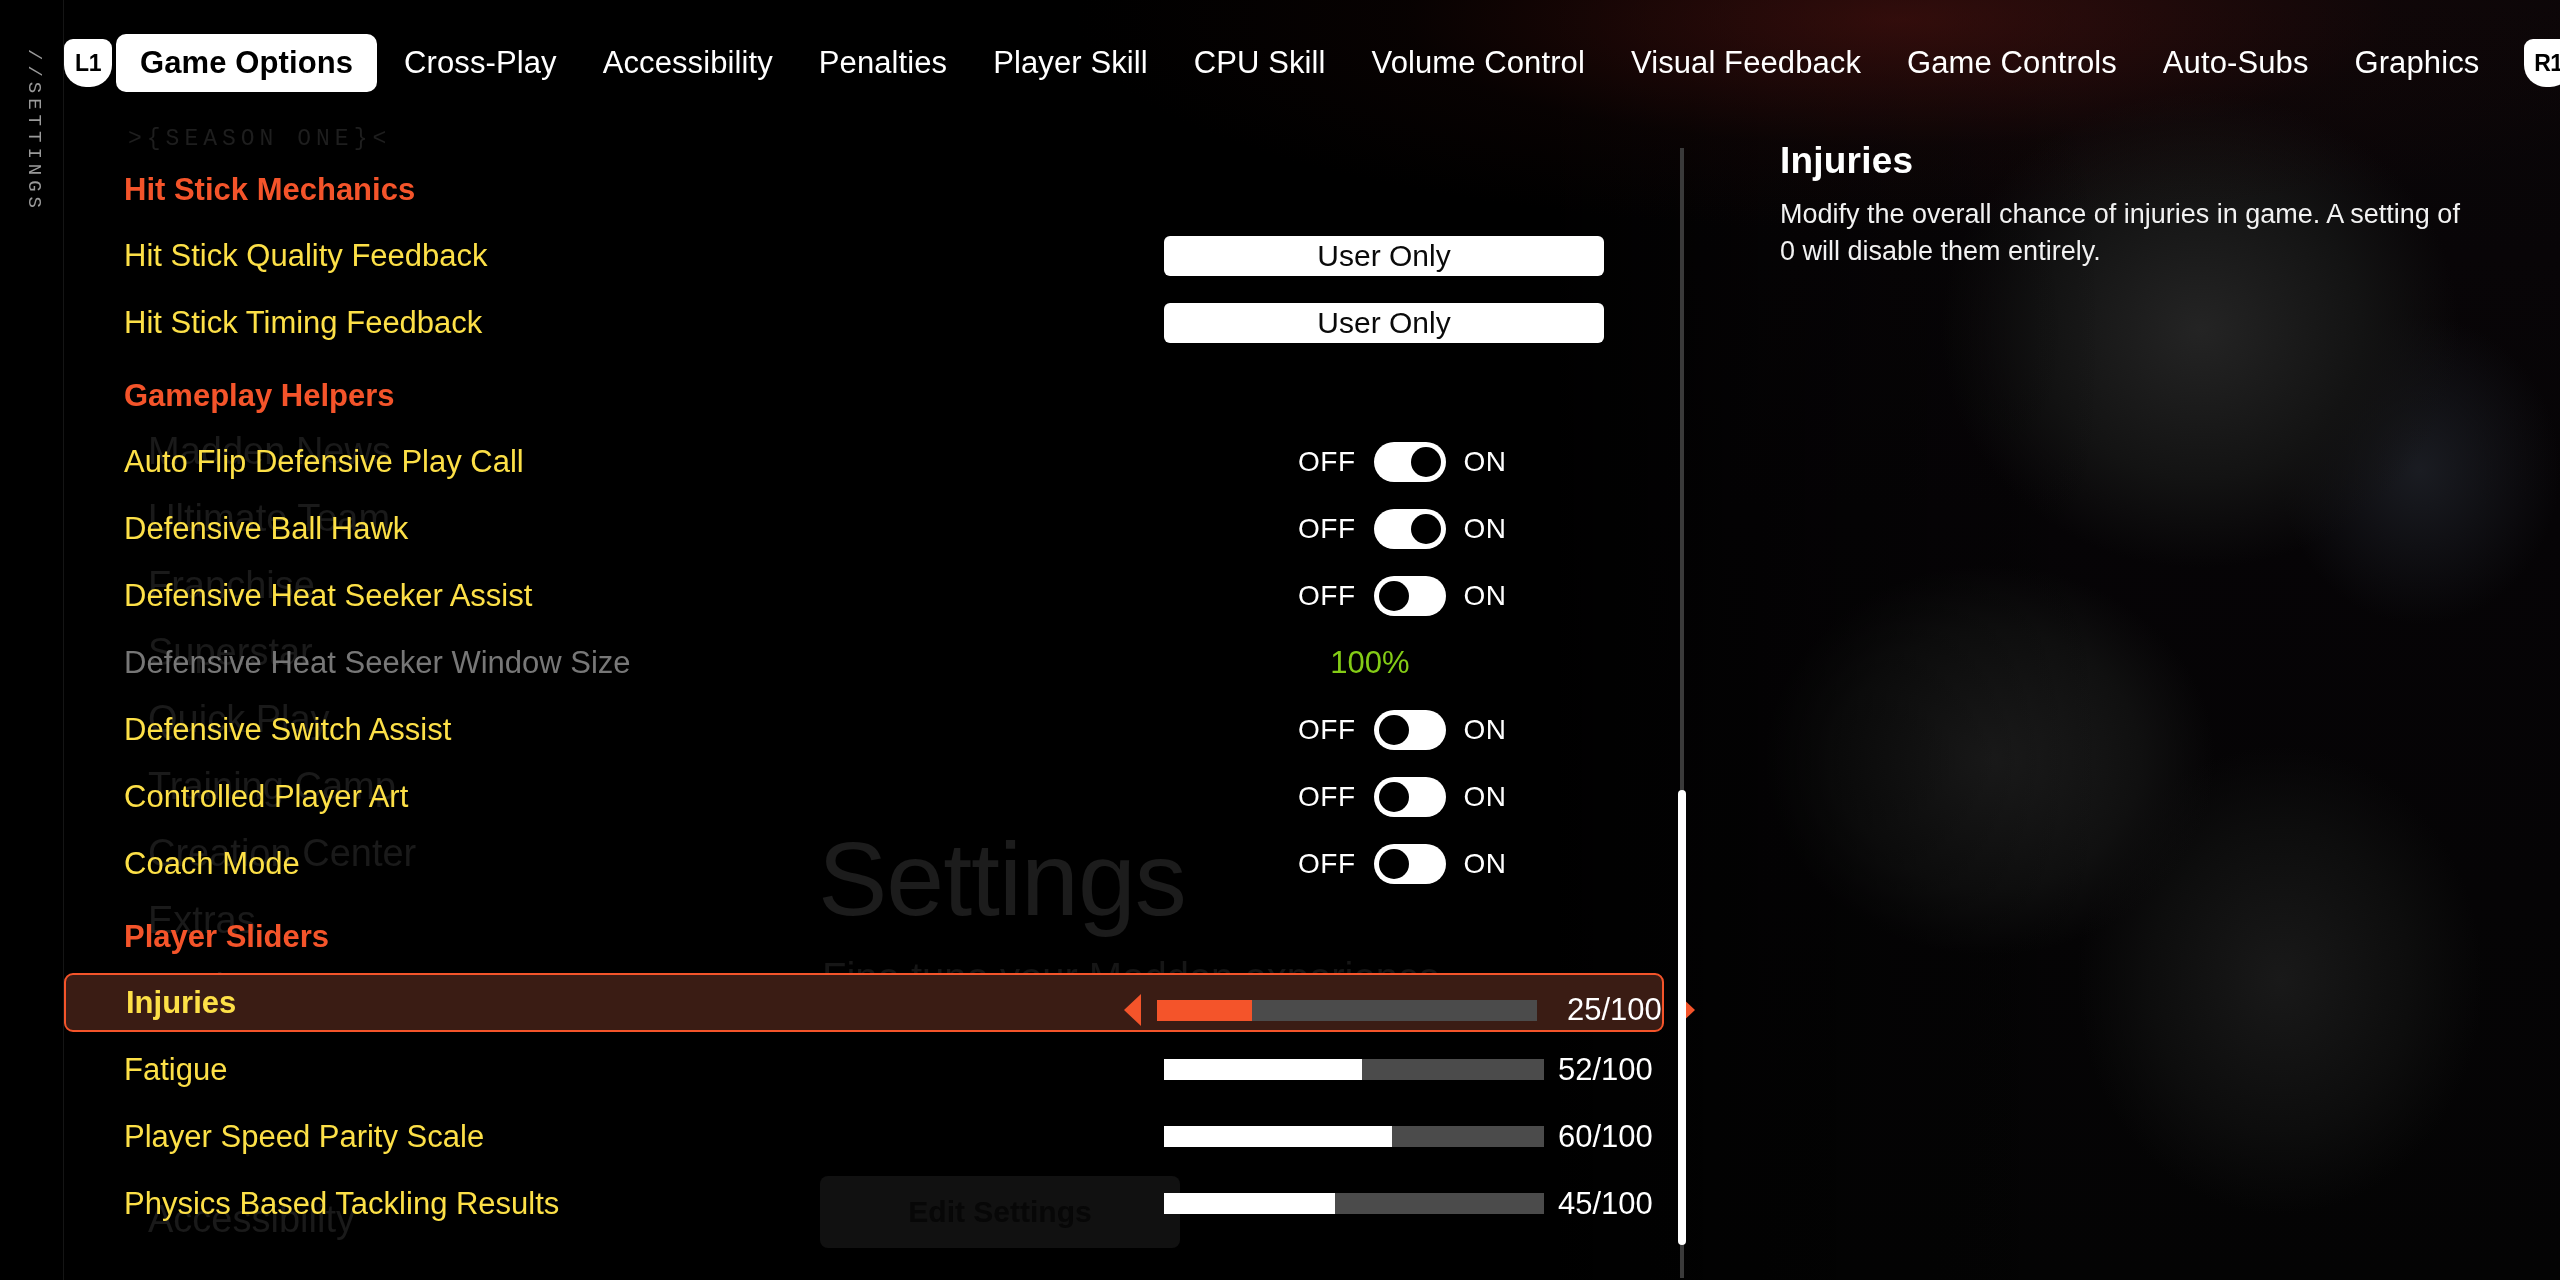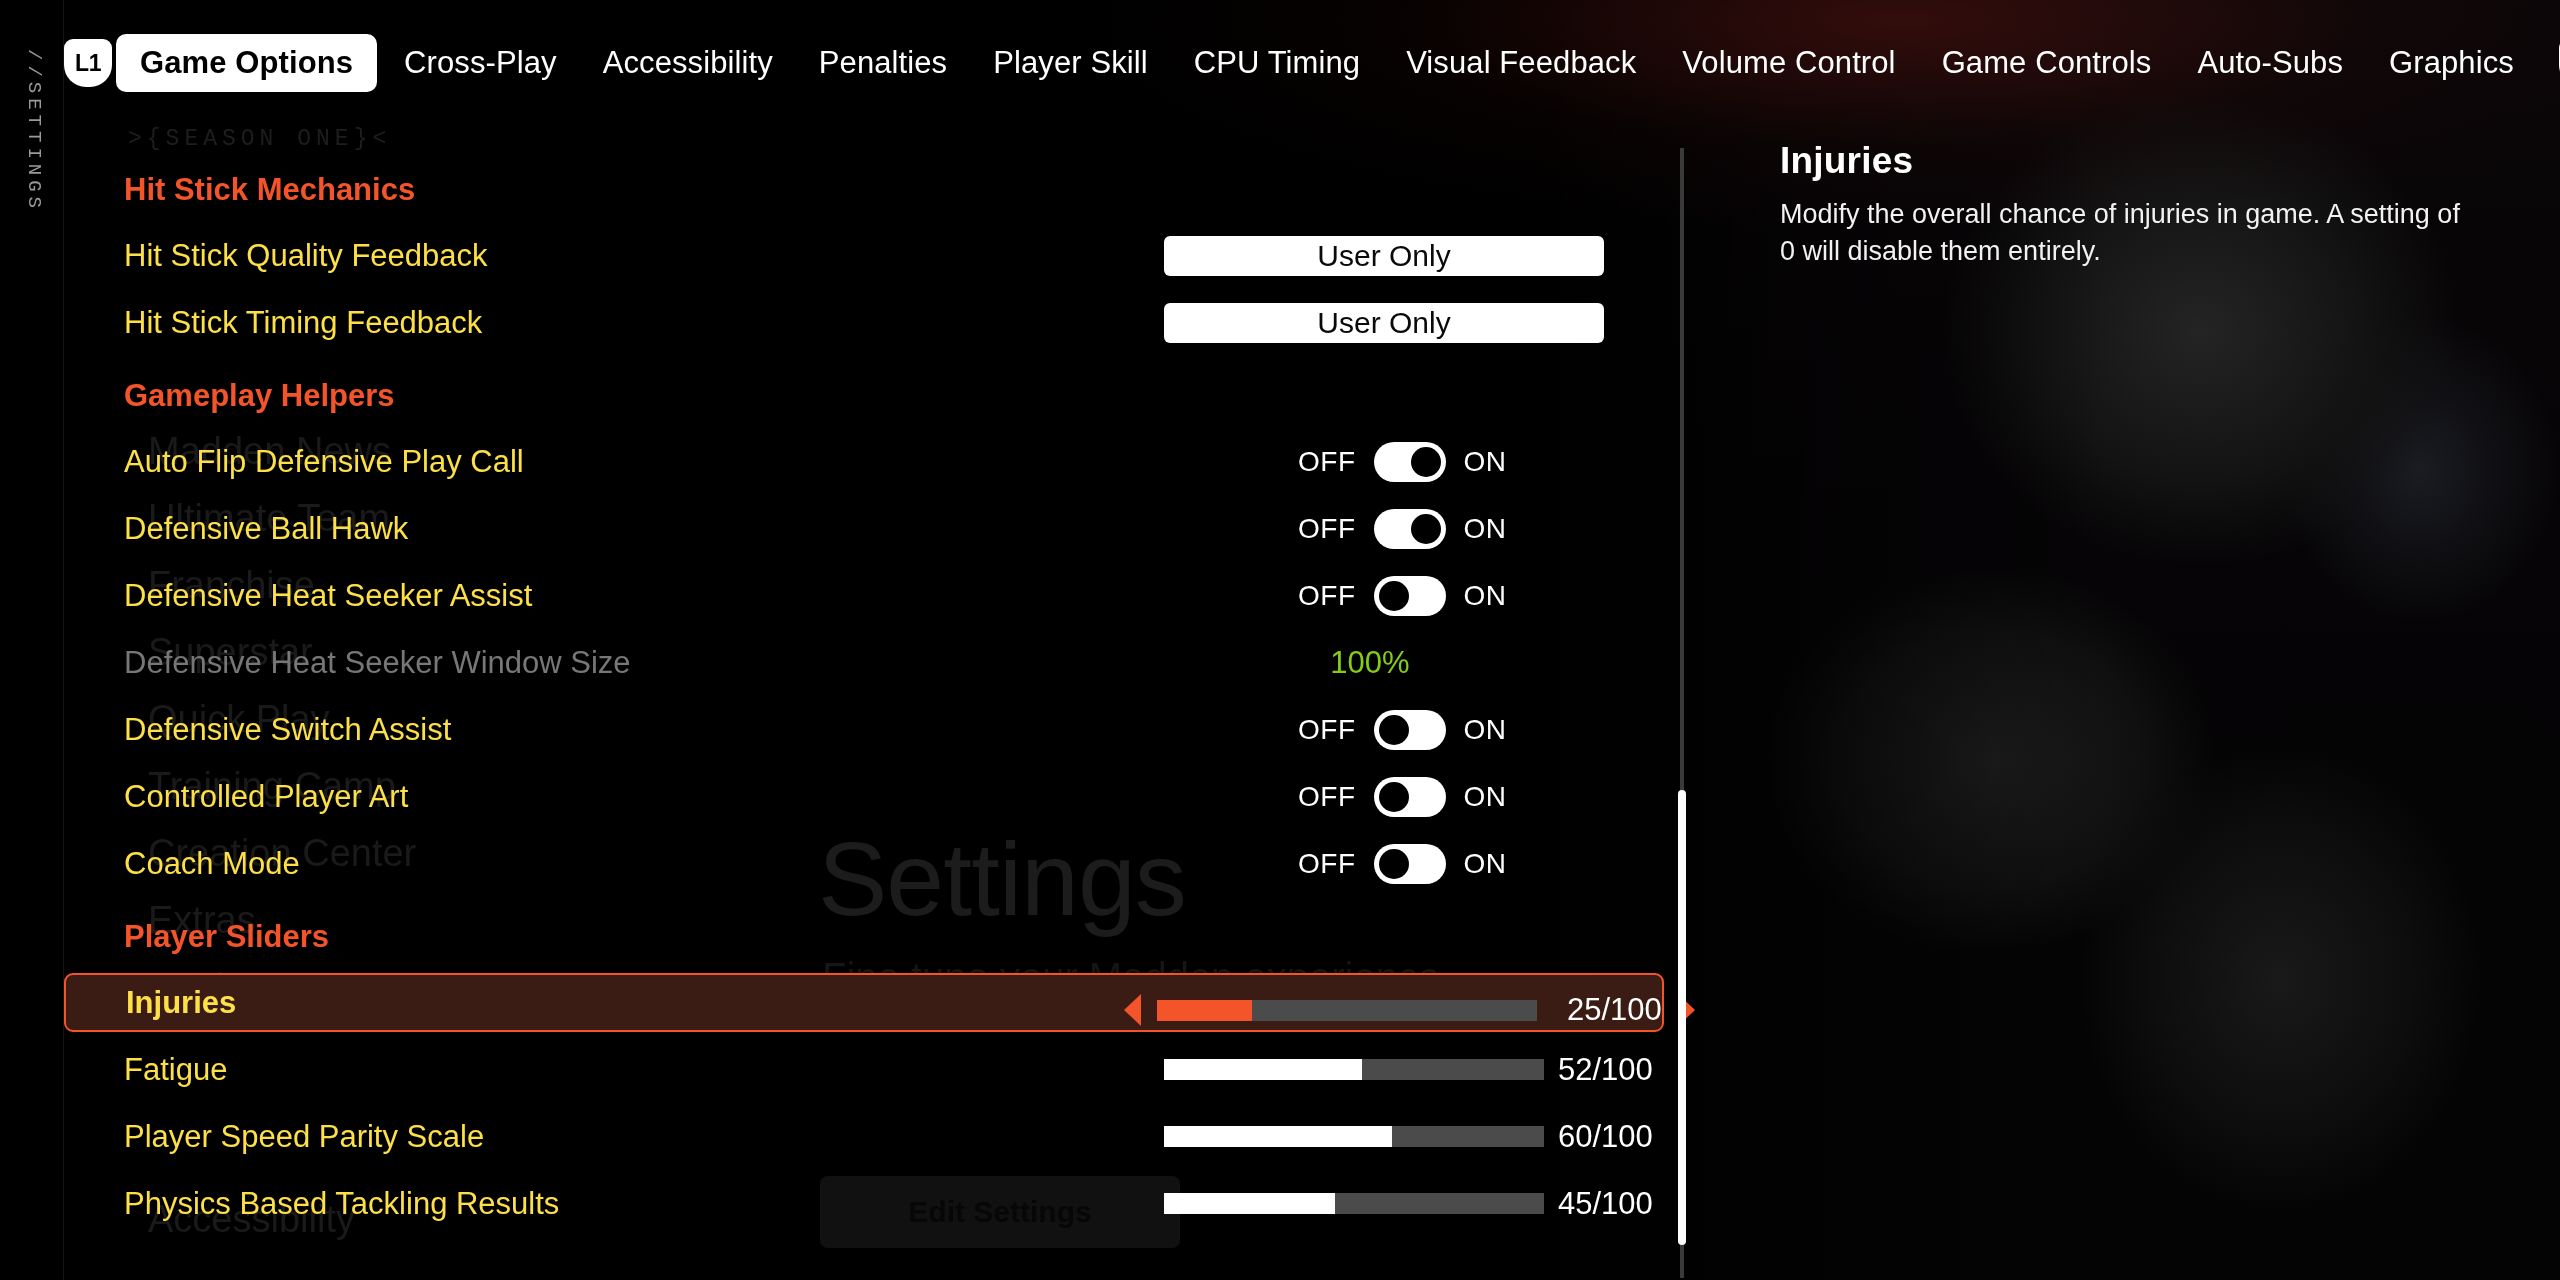--- a/index.html
+++ b/index.html
@@ -200,23 +200,23 @@
 </div>
 
 <div class="tabbar">
   <div class="bumper">L1</div>
   <div class="tabs" id="tabs-host">
       <div class="tab active">Game Options</div>
       <div class="tab">Cross-Play</div>
       <div class="tab">Accessibility</div>
       <div class="tab">Penalties</div>
       <div class="tab">Player Skill</div>
-      <div class="tab">CPU Timing</div>
+      <div class="tab">CPU Skill</div>
+      <div class="tab">Volume Control</div>
       <div class="tab">Visual Feedback</div>
-      <div class="tab">Volume Control</div>
       <div class="tab">Game Controls</div>
       <div class="tab">Auto-Subs</div>
       <div class="tab">Graphics</div>
     </div>
   <div class="bumper r1">R1</div>
 </div>
 
 <div class="list" id="list-host">
     <div class="group-head">Hit Stick Mechanics</div>
     <div class="row">

